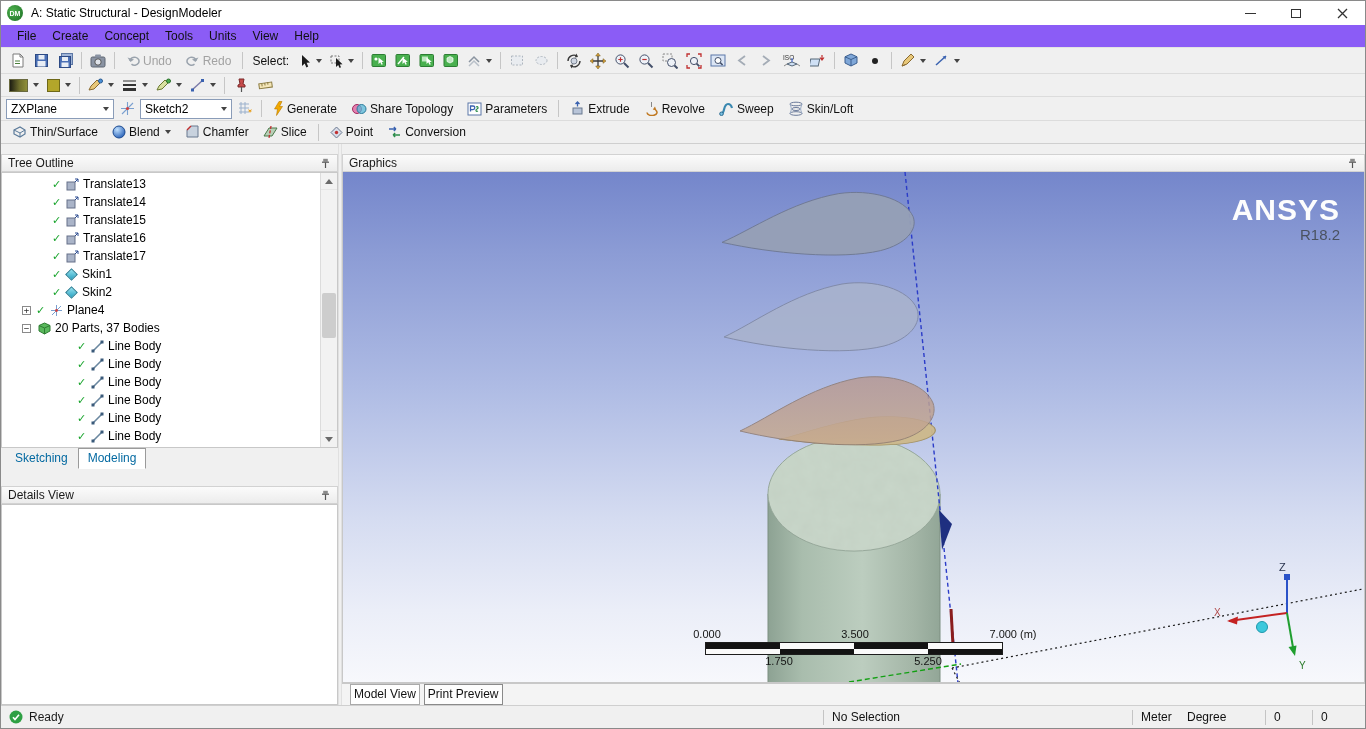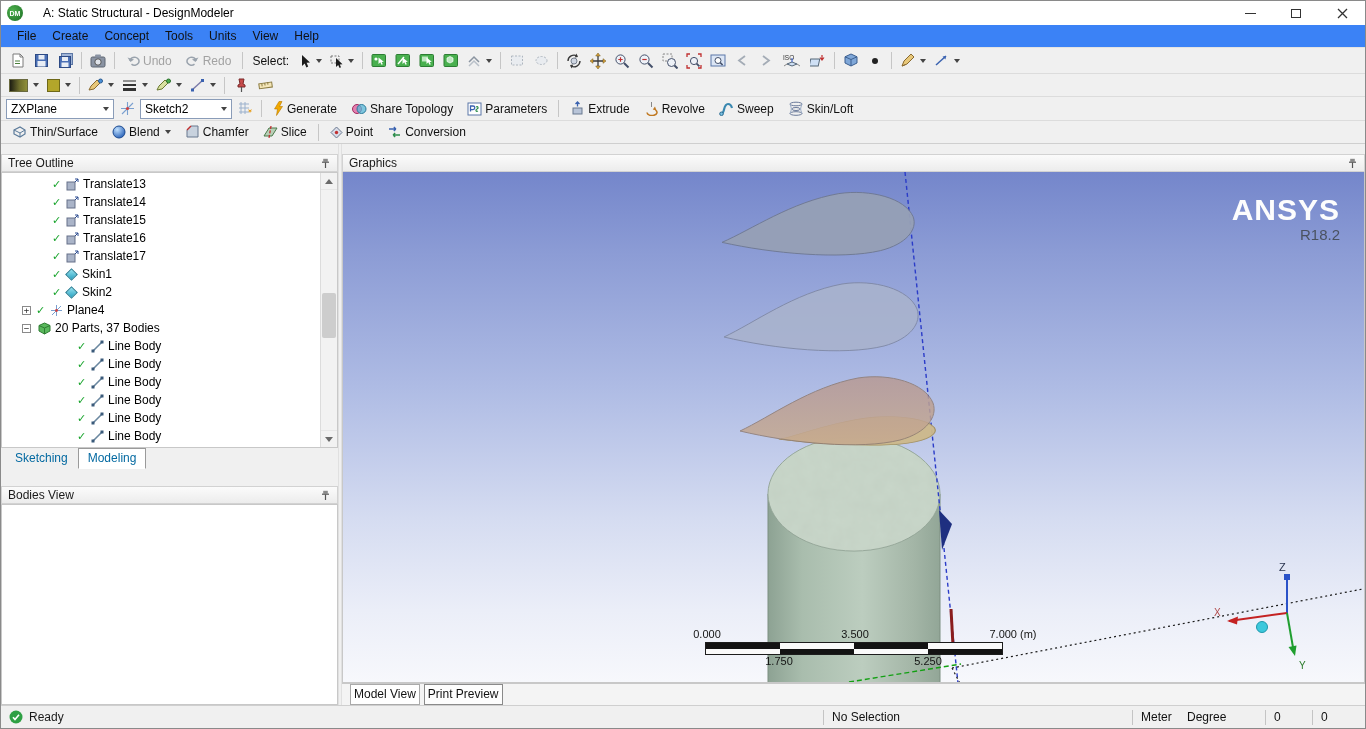--- a/index.html
+++ b/index.html
@@ -3,28 +3,28 @@
 <meta charset="utf-8">
 <style>
   *{margin:0;padding:0;box-sizing:border-box;}
   html,body{width:1366px;height:729px;overflow:hidden;}
   body{font-family:"Liberation Sans","DejaVu Sans",sans-serif;font-size:12px;color:#1a1a1a;background:#d0d0d0;}
   .window{width:1366px;height:729px;display:flex;flex-direction:column;background:#f0f0f0;border:1px solid #8a8a8a;}
 
   
   .titlebar{height:24px;background:#ffffff;display:flex;align-items:center;padding-left:6px;flex:none;}
   .app-badge{width:16px;height:16px;border-radius:50%;background:radial-gradient(circle at 35% 35%,#4db04d,#1c6e24);color:#fff;font-size:7px;font-weight:bold;display:flex;align-items:center;justify-content:center;flex:none;}
-  .title-text{margin-left:20px;font-size:12px;color:#000;}
+  .title-text{margin-left:8px;font-size:12px;color:#000;}
   .win-buttons{margin-left:auto;display:flex;height:100%;}
   .win-btn{width:46px;height:100%;display:flex;align-items:center;justify-content:center;}
   .wb-min-glyph{width:11px;height:1px;background:#333;}
   .wb-max-glyph{width:10px;height:9px;border:1px solid #333;}
 
   
-  .menubar{height:23px;background:#3b82f6;display:flex;align-items:center;padding-left:8px;flex:none;border-bottom:1px solid #e3e3e3;}
+  .menubar{height:23px;background:#8b5cf6;display:flex;align-items:center;padding-left:8px;flex:none;border-bottom:1px solid #e3e3e3;}
   .menu-item{padding:2px 8px;font-size:12px;color:#111;}
 
   
   .tb{display:flex;align-items:center;background:#f0f0f0;border-bottom:1px solid #dcdcdc;padding:0 5px;gap:2px;flex:none;}
   .tb-main{height:26px;}
   .tb-display{height:23px;}
   .tb-feature{height:24px;}
   .tb-modify{height:23px;border-bottom:1px solid #cfcfcf;}
   .tbtn{height:21px;min-width:22px;display:flex;align-items:center;justify-content:center;gap:3px;padding:0 2px;border:1px solid transparent;border-radius:2px;}
   .tbtn.labeled{padding:0 5px;}
@@ -719,21 +719,21 @@
       </div>
 
       <div class="tree-tabs">
         <div class="ttab">Sketching</div>
         <div class="ttab active">Modeling</div>
       </div>
 
       <div class="panel-gap"></div>
 
       <div class="panel-header">
-        <span>Bodies View</span>
+        <span>Details View</span>
         <svg class="pin" width="11" height="11">
             <path d="M2 4.2 H9" stroke="#555" stroke-width="1.2"></path>
             <path d="M5.5 4.2 V10" stroke="#555" stroke-width="1.2"></path>
             <rect x="3.2" y="0.8" width="4.6" height="3.4" fill="#8a8a8a"></rect>
           </svg>
       </div>
       <div class="details-area"></div>
     </div>
 
     <div class="splitter"></div>

